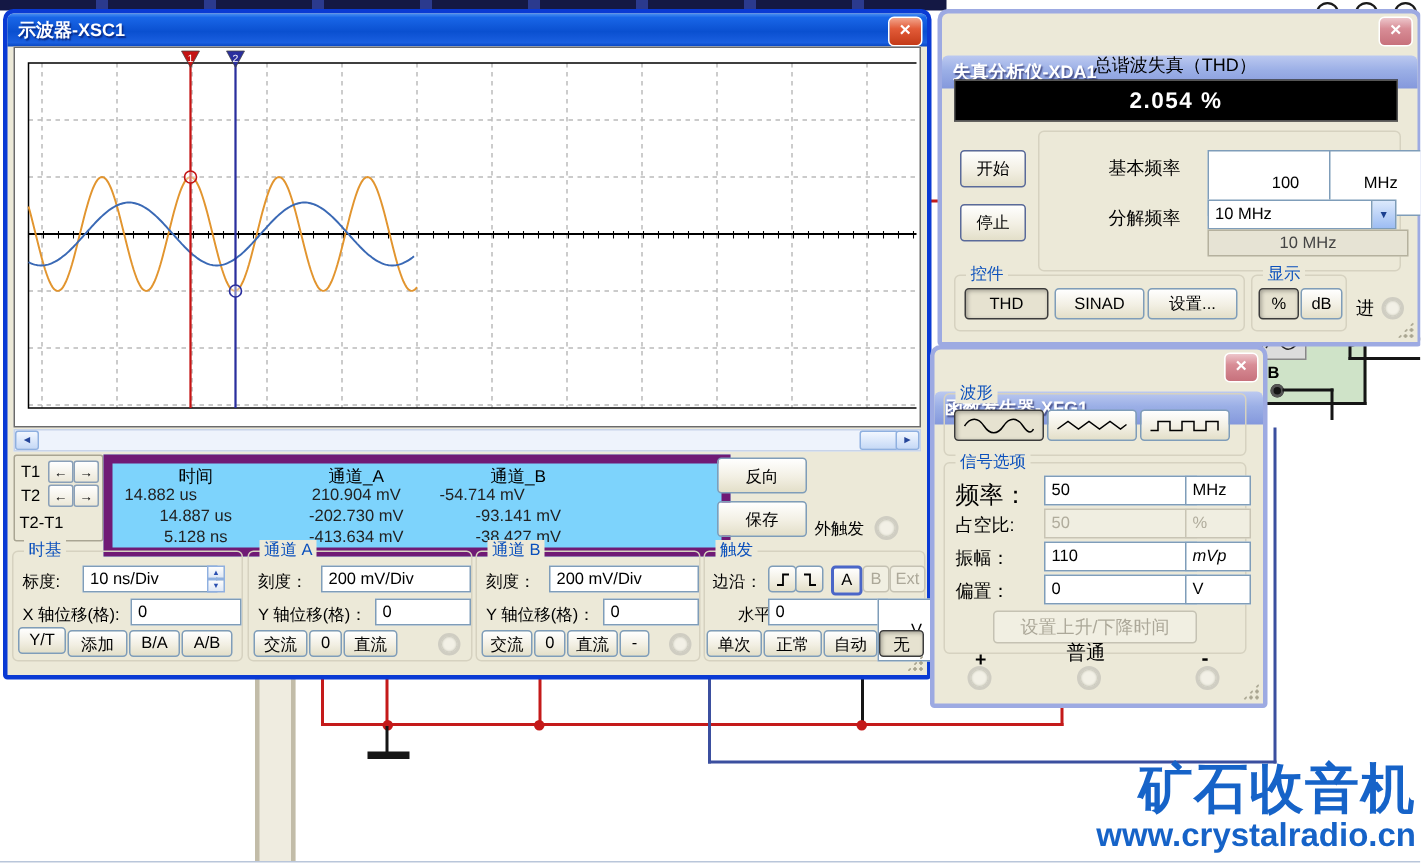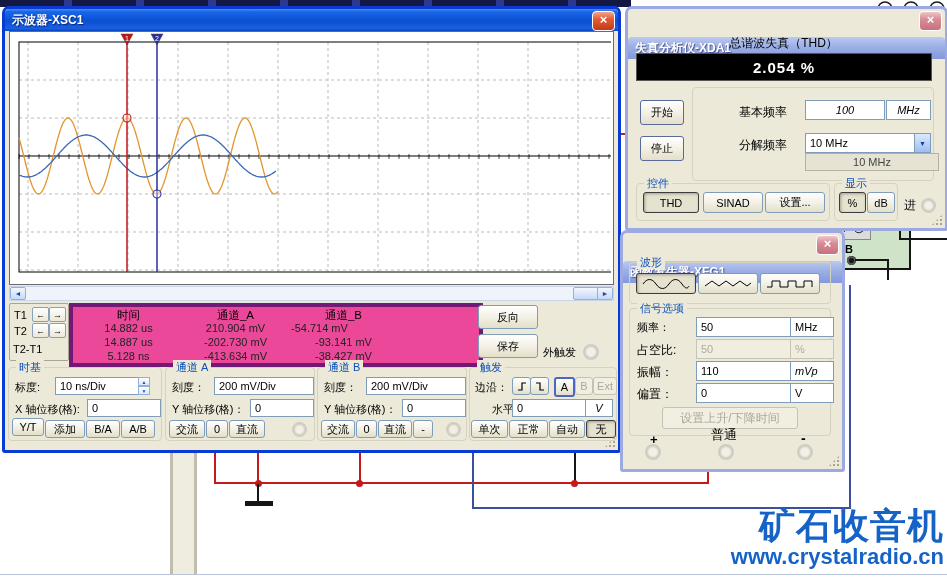--- a/index.html
+++ b/index.html
@@ -16,21 +16,21 @@
   .tbar.inactive{background:linear-gradient(180deg,#bcc9f0 0%,#9bafe6 45%,#8498dc 100%);margin-top:28px;}
   .ttxt{color:#fff;font-weight:bold;font-size:12px;padding-left:7px;text-shadow:1px 1px 1px rgba(0,0,60,.55);white-space:nowrap;}
   .closebtn{position:absolute;right:3px;top:2px;width:21px;height:18px;border:1px solid #fff;border-radius:4px;
         color:#fff;font-weight:bold;font-size:13px;line-height:16px;text-align:center;}
   .closebtn.active{background:linear-gradient(#f2a58c,#e25b38 40%,#c43a18);}
   .closebtn.inactive{background:linear-gradient(#edc6cb,#d88d96 40%,#c7717c);}
   .content{position:absolute;left:0;top:22px;right:0;bottom:0;}
   
   .fld{position:absolute;background:#fff;border:1px solid #7f9db9;display:flex;align-items:center;
        padding:0 4px;font-size:11px;white-space:nowrap;overflow:hidden;}
-  .fld.center{justify-content:center;padding:0;font-style:italic;}
+  .fld.center{justify-content:center;padding:12px;}
   .fld.dis{background:#f0eee1;color:#b0ac9c;border-color:#c8c4b4;}
   .fld.readout{background:#e6e3d4;border-color:#b5b19e;color:#444;justify-content:center;}
   .btn{position:absolute;display:flex;align-items:center;justify-content:center;font-size:11px;
        background:linear-gradient(#ffffff,#f2efe3 55%,#e3dfc9);border:1px solid #7f9db9;
        border-radius:3px;white-space:nowrap;}
   .btn.sel{background:#e6e2d0;border:1px solid #3c3c3c;box-shadow:inset 1px 1px 3px rgba(0,0,0,.3);}
   .btn.src{border:2px solid #4a66c8;}
   .btn.dis{color:#aca899;border-color:#c5c2b3;background:#f1efe2;}
   .grp{position:absolute;border:1px solid #d6d2c0;border-radius:4px;}
   .cap{position:absolute;top:-8px;left:7px;background:#ece9d8;padding:0 3px;color:#0b50bc;font-size:11px;line-height:14px;white-space:nowrap;}
@@ -221,25 +221,25 @@
       <div class="abs" style="left:4px;top:272px;width:58px;height:56px;border:1px solid #a9a593;border-radius:2px;">
         <span class="lbl" style="left:4px;top:5px;">T1</span>
         <div class="sbtn" style="left:22px;top:3px;">←</div>
         <div class="sbtn" style="left:39px;top:3px;">→</div>
         <span class="lbl" style="left:4px;top:21px;">T2</span>
         <div class="sbtn" style="left:22px;top:19px;">←</div>
         <div class="sbtn" style="left:39px;top:19px;">→</div>
         <span class="lbl" style="left:3px;top:39px;">T2-T1</span>
       </div>
 
-      <div class="abs" style="left:64px;top:272px;width:406px;height:56px;background:#ec4899;border:4px solid #701a75;">
+      <div class="abs" style="left:64px;top:272px;width:406px;height:56px;background:#7dd3fc;border:6px solid #701a75;">
         <span class="cell hdr" style="left:8px;top:1px;width:95px;text-align:center;">时间</span>
         <span class="cell hdr" style="left:110px;top:1px;width:105px;text-align:center;">通道_A</span>
         <span class="cell hdr" style="left:218px;top:1px;width:105px;text-align:center;">通道_B</span>
-        <span class="cell" style="left:8px;top:15px;width:95px;text-align:center;color:#222;">14.882 us</span>
+        <span class="cell" style="left:8px;top:15px;width:95px;color:#222;">14.882 us</span>
         <span class="cell" style="left:110px;top:15px;width:105px;text-align:center;color:#222;">210.904 mV</span>
         <span class="cell" style="left:218px;top:15px;width:105px;text-align:left;color:#222;">-54.714 mV</span>
         <span class="cell" style="left:8px;top:29px;width:95px;text-align:center;color:#222;">14.887 us</span>
         <span class="cell" style="left:110px;top:29px;width:105px;text-align:center;color:#222;">-202.730 mV</span>
         <span class="cell" style="left:218px;top:29px;width:105px;text-align:center;color:#222;">-93.141 mV</span>
         <span class="cell" style="left:8px;top:43px;width:95px;text-align:center;color:#222;">5.128 ns</span>
         <span class="cell" style="left:110px;top:43px;width:105px;text-align:center;color:#222;">-413.634 mV</span>
         <span class="cell" style="left:218px;top:43px;width:105px;text-align:center;color:#222;">-38.427 mV</span>
       </div>
 
@@ -378,21 +378,21 @@
         </div>
         <div class="btn" style="left:130px;top:10px;width:58px;height:19px;">
           <svg width="50" height="13">
               <path d="M2,10 H7 V4 H15 V10 H23 V4 H31 V10 H39 V4 H47 V10" fill="none" stroke="#000" stroke-width="1"></path>
             </svg>
         </div>
       </div>
 
       <div class="grp" style="left:6px;top:53px;width:200px;height:126px;">
         <span class="cap">信号选项</span>
-        <span class="lbl" style="left:7px;top:11px;font-size:11px;font-family:Liberation Serif, serif;">频率：</span>
+        <span class="lbl" style="left:7px;top:11px;font-size:16px;font-family:Liberation Serif, serif;">频率：</span>
         <div class="fld" style="left:66px;top:8px;width:92px;height:18px;">50</div>
         <div class="fld" style="left:160px;top:8px;width:34px;height:18px;">MHz</div>
         <span class="lbl" style="left:7px;top:33px;font-size:12px;">占空比:</span>
         <div class="fld dis" style="left:66px;top:30px;width:92px;height:18px;">50</div>
         <div class="fld dis" style="left:160px;top:30px;width:34px;height:18px;">%</div>
         <span class="lbl" style="left:7px;top:55px;font-size:12px;">振幅：</span>
         <div class="fld" style="left:66px;top:52px;width:92px;height:18px;">110</div>
         <div class="fld" style="left:160px;top:52px;width:34px;height:18px;font-style:italic;">mVp</div>
         <span class="lbl" style="left:7px;top:77px;font-size:12px;">偏置：</span>
         <div class="fld" style="left:66px;top:74px;width:92px;height:18px;">0</div>

